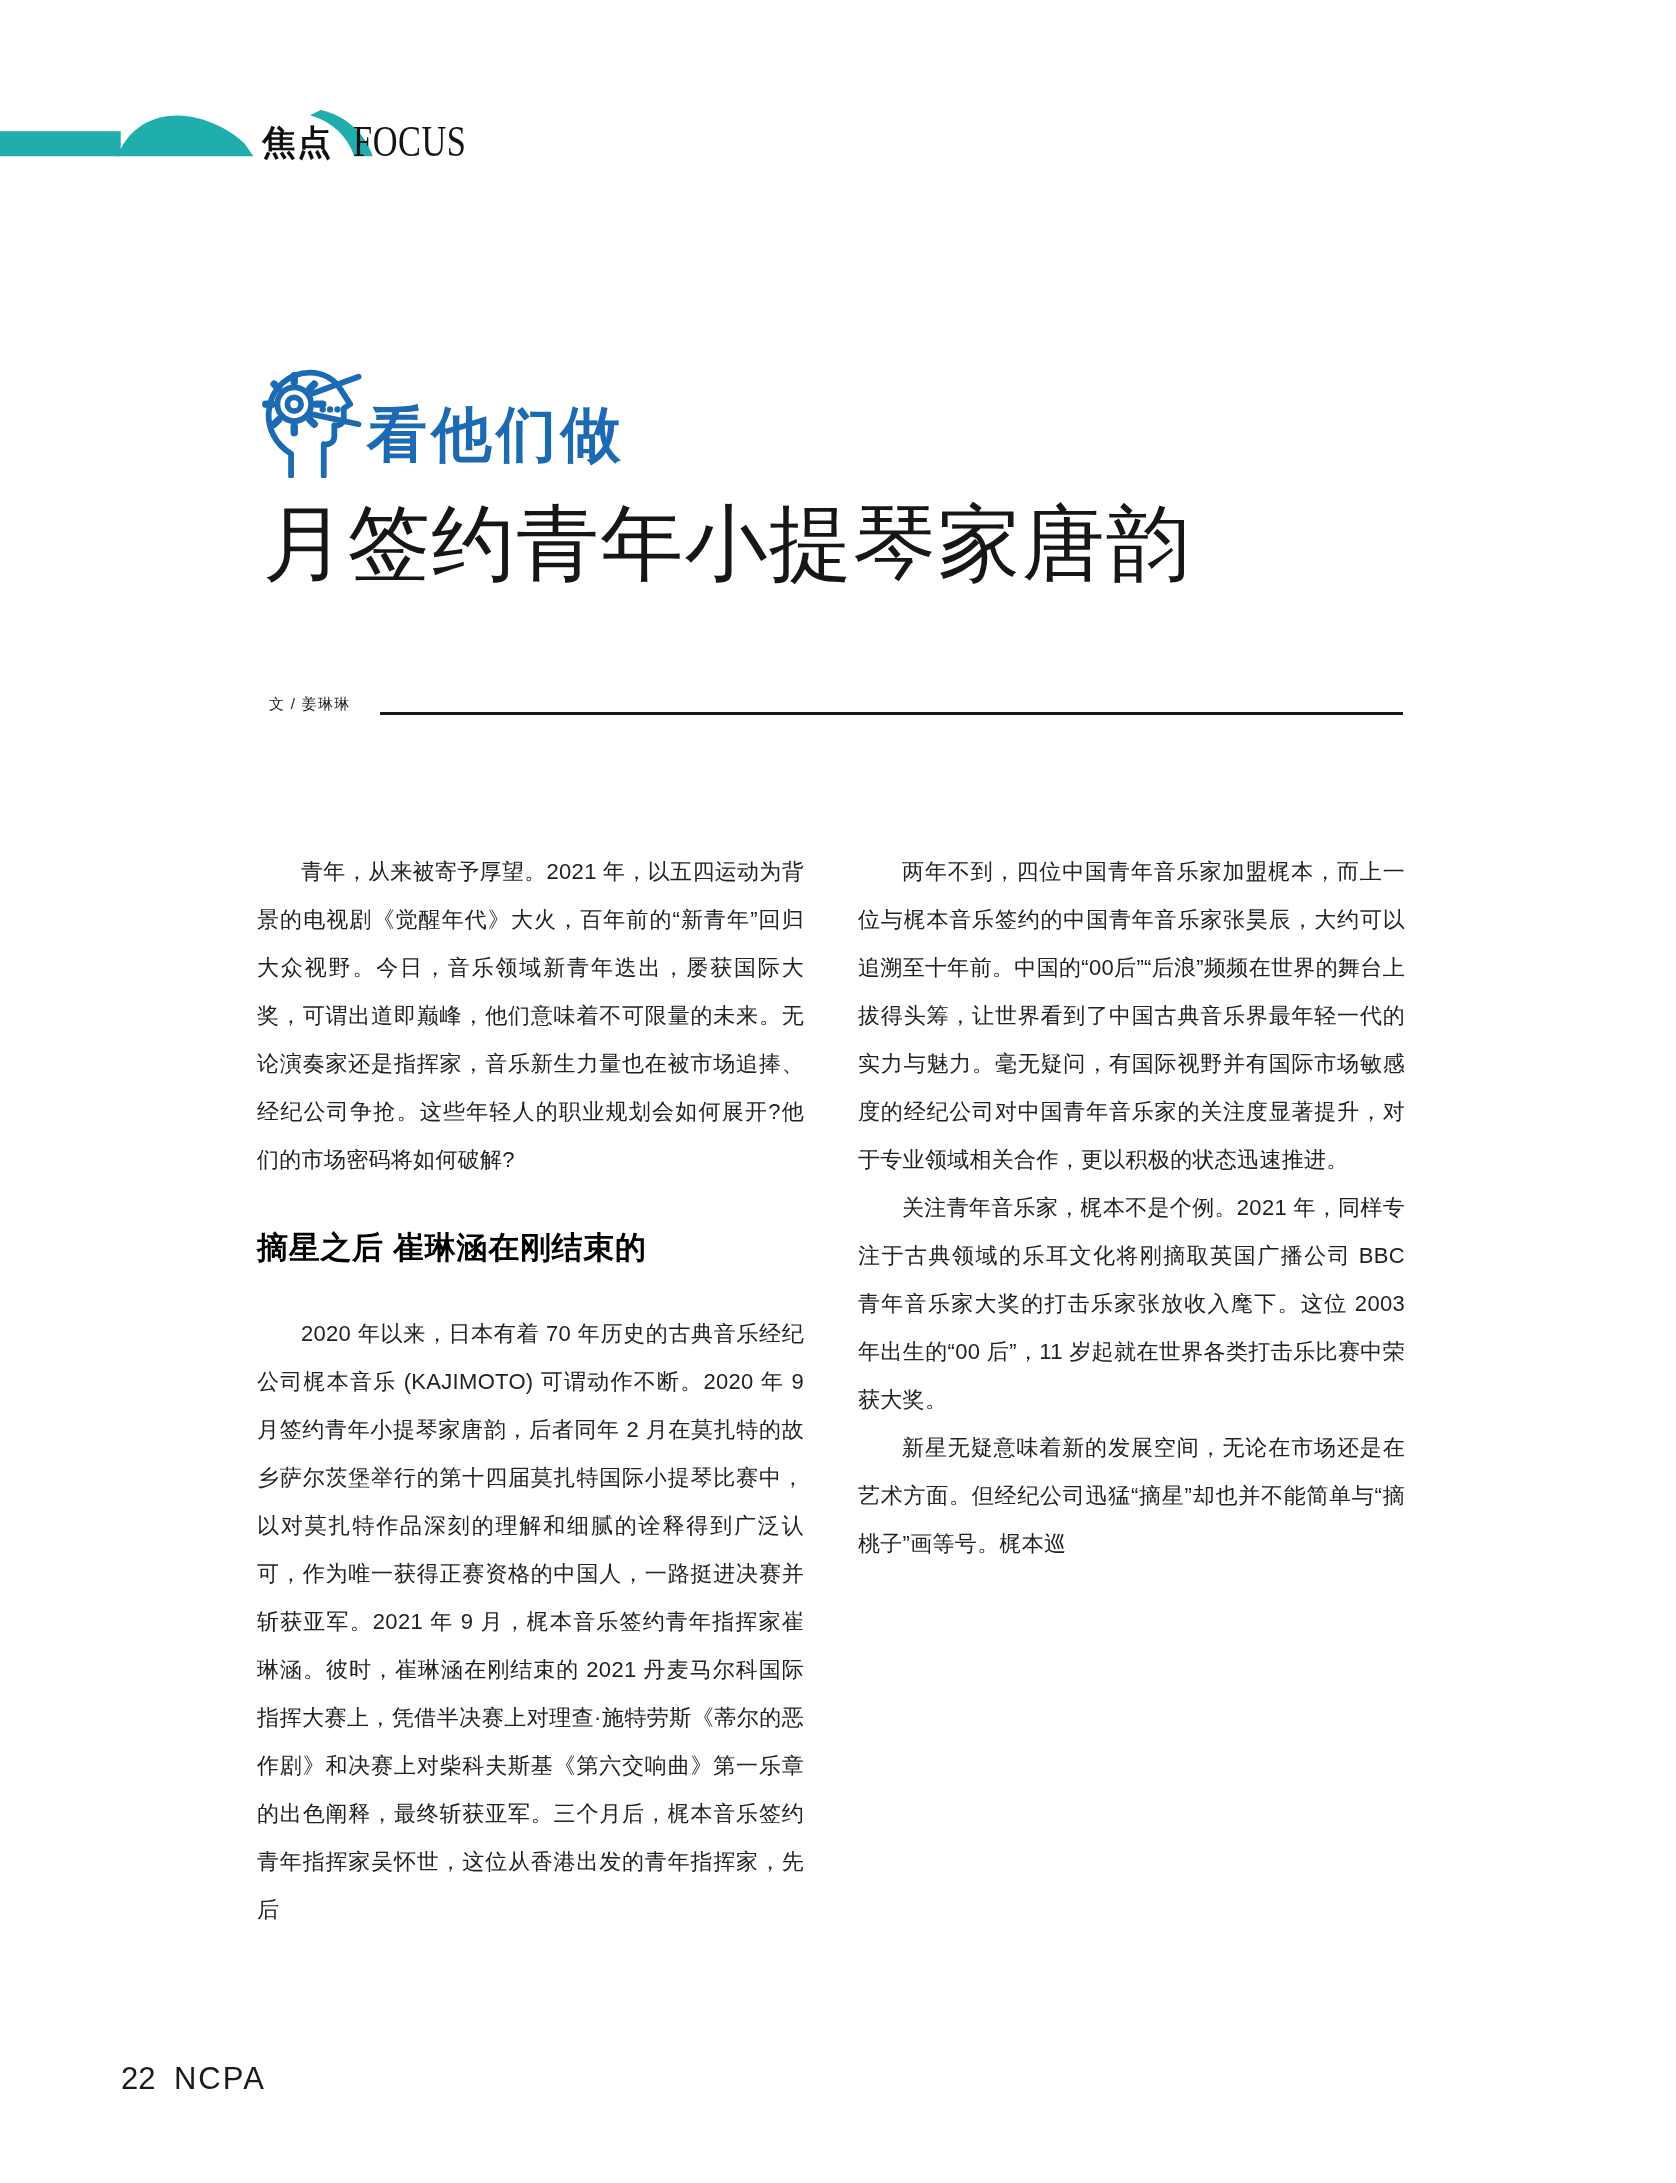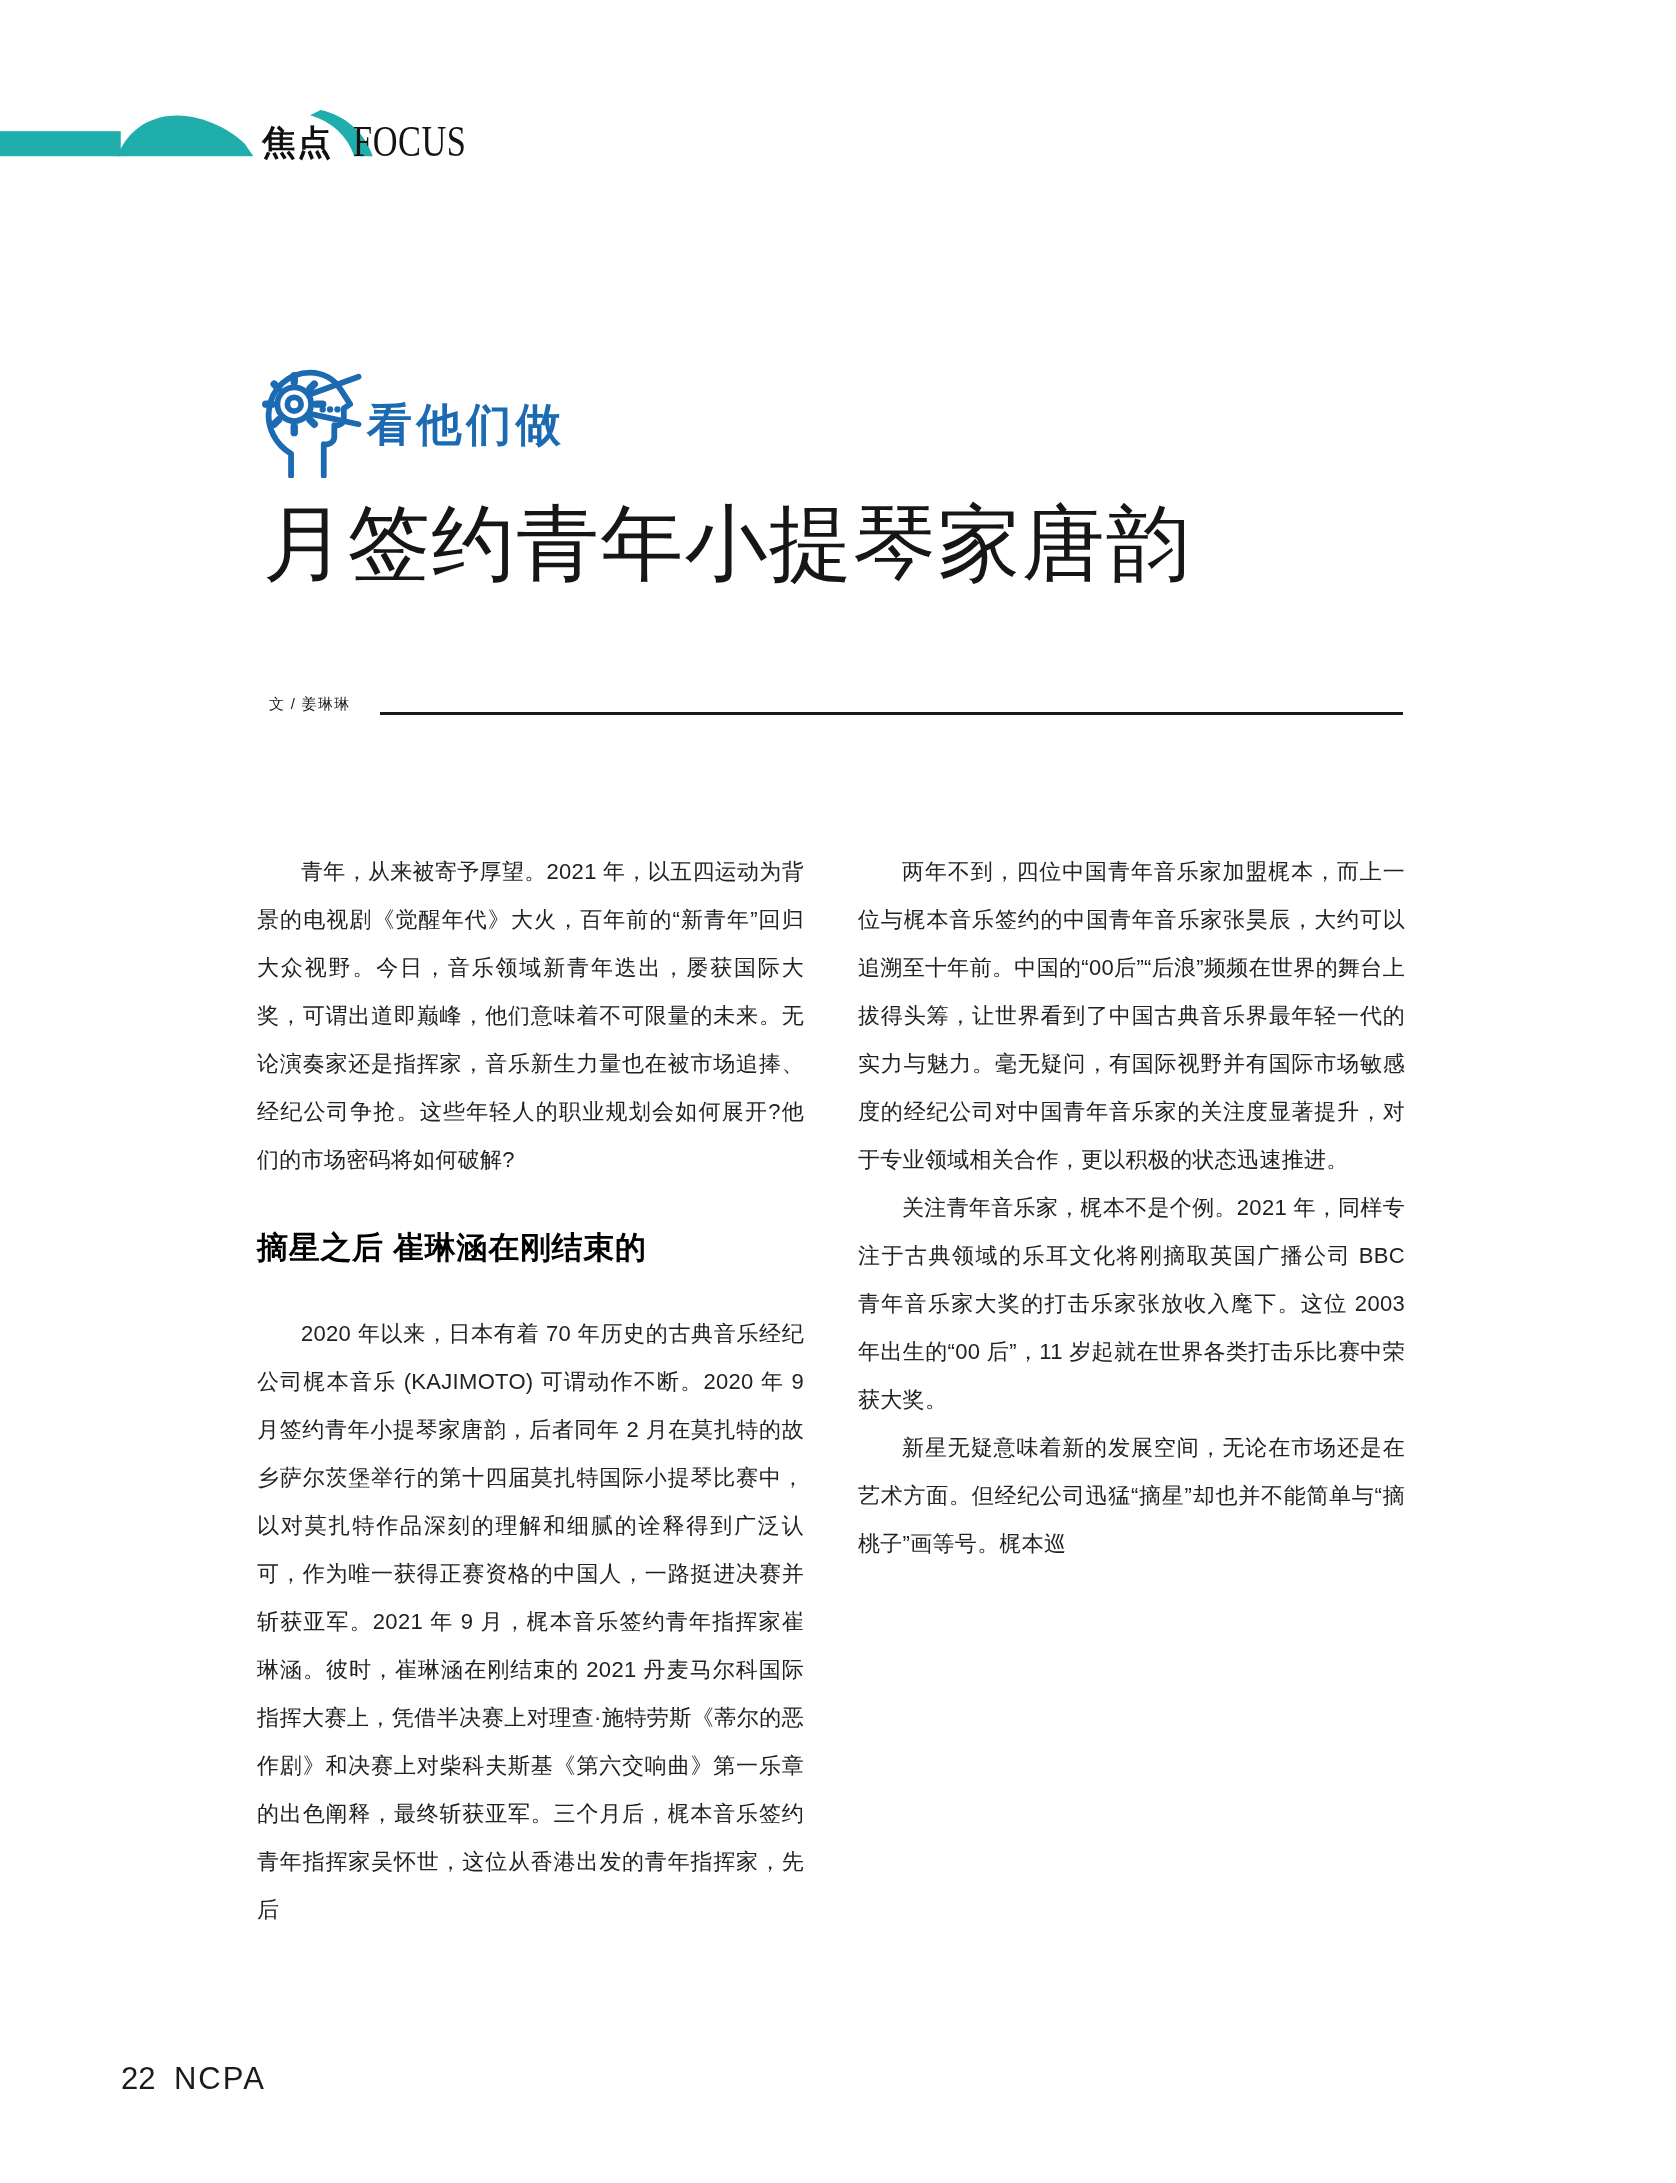--- a/index.html
+++ b/index.html
@@ -53,21 +53,21 @@
     position: absolute;
     left: 256px;
     top: 362px;
     width: 106px;
     height: 116px;
   }
   .article-kicker {
     position: absolute;
     left: 367px;
     top: 395px;
-    font-size: 45px;
+    font-size: 60px;
     font-weight: bold;
     letter-spacing: 4.6px;
     white-space: nowrap;
   }
   .article-title {
     position: absolute;
     left: 263px;
     top: 489px;
     font-family: "Liberation Serif", serif;
     font-weight: 400;

